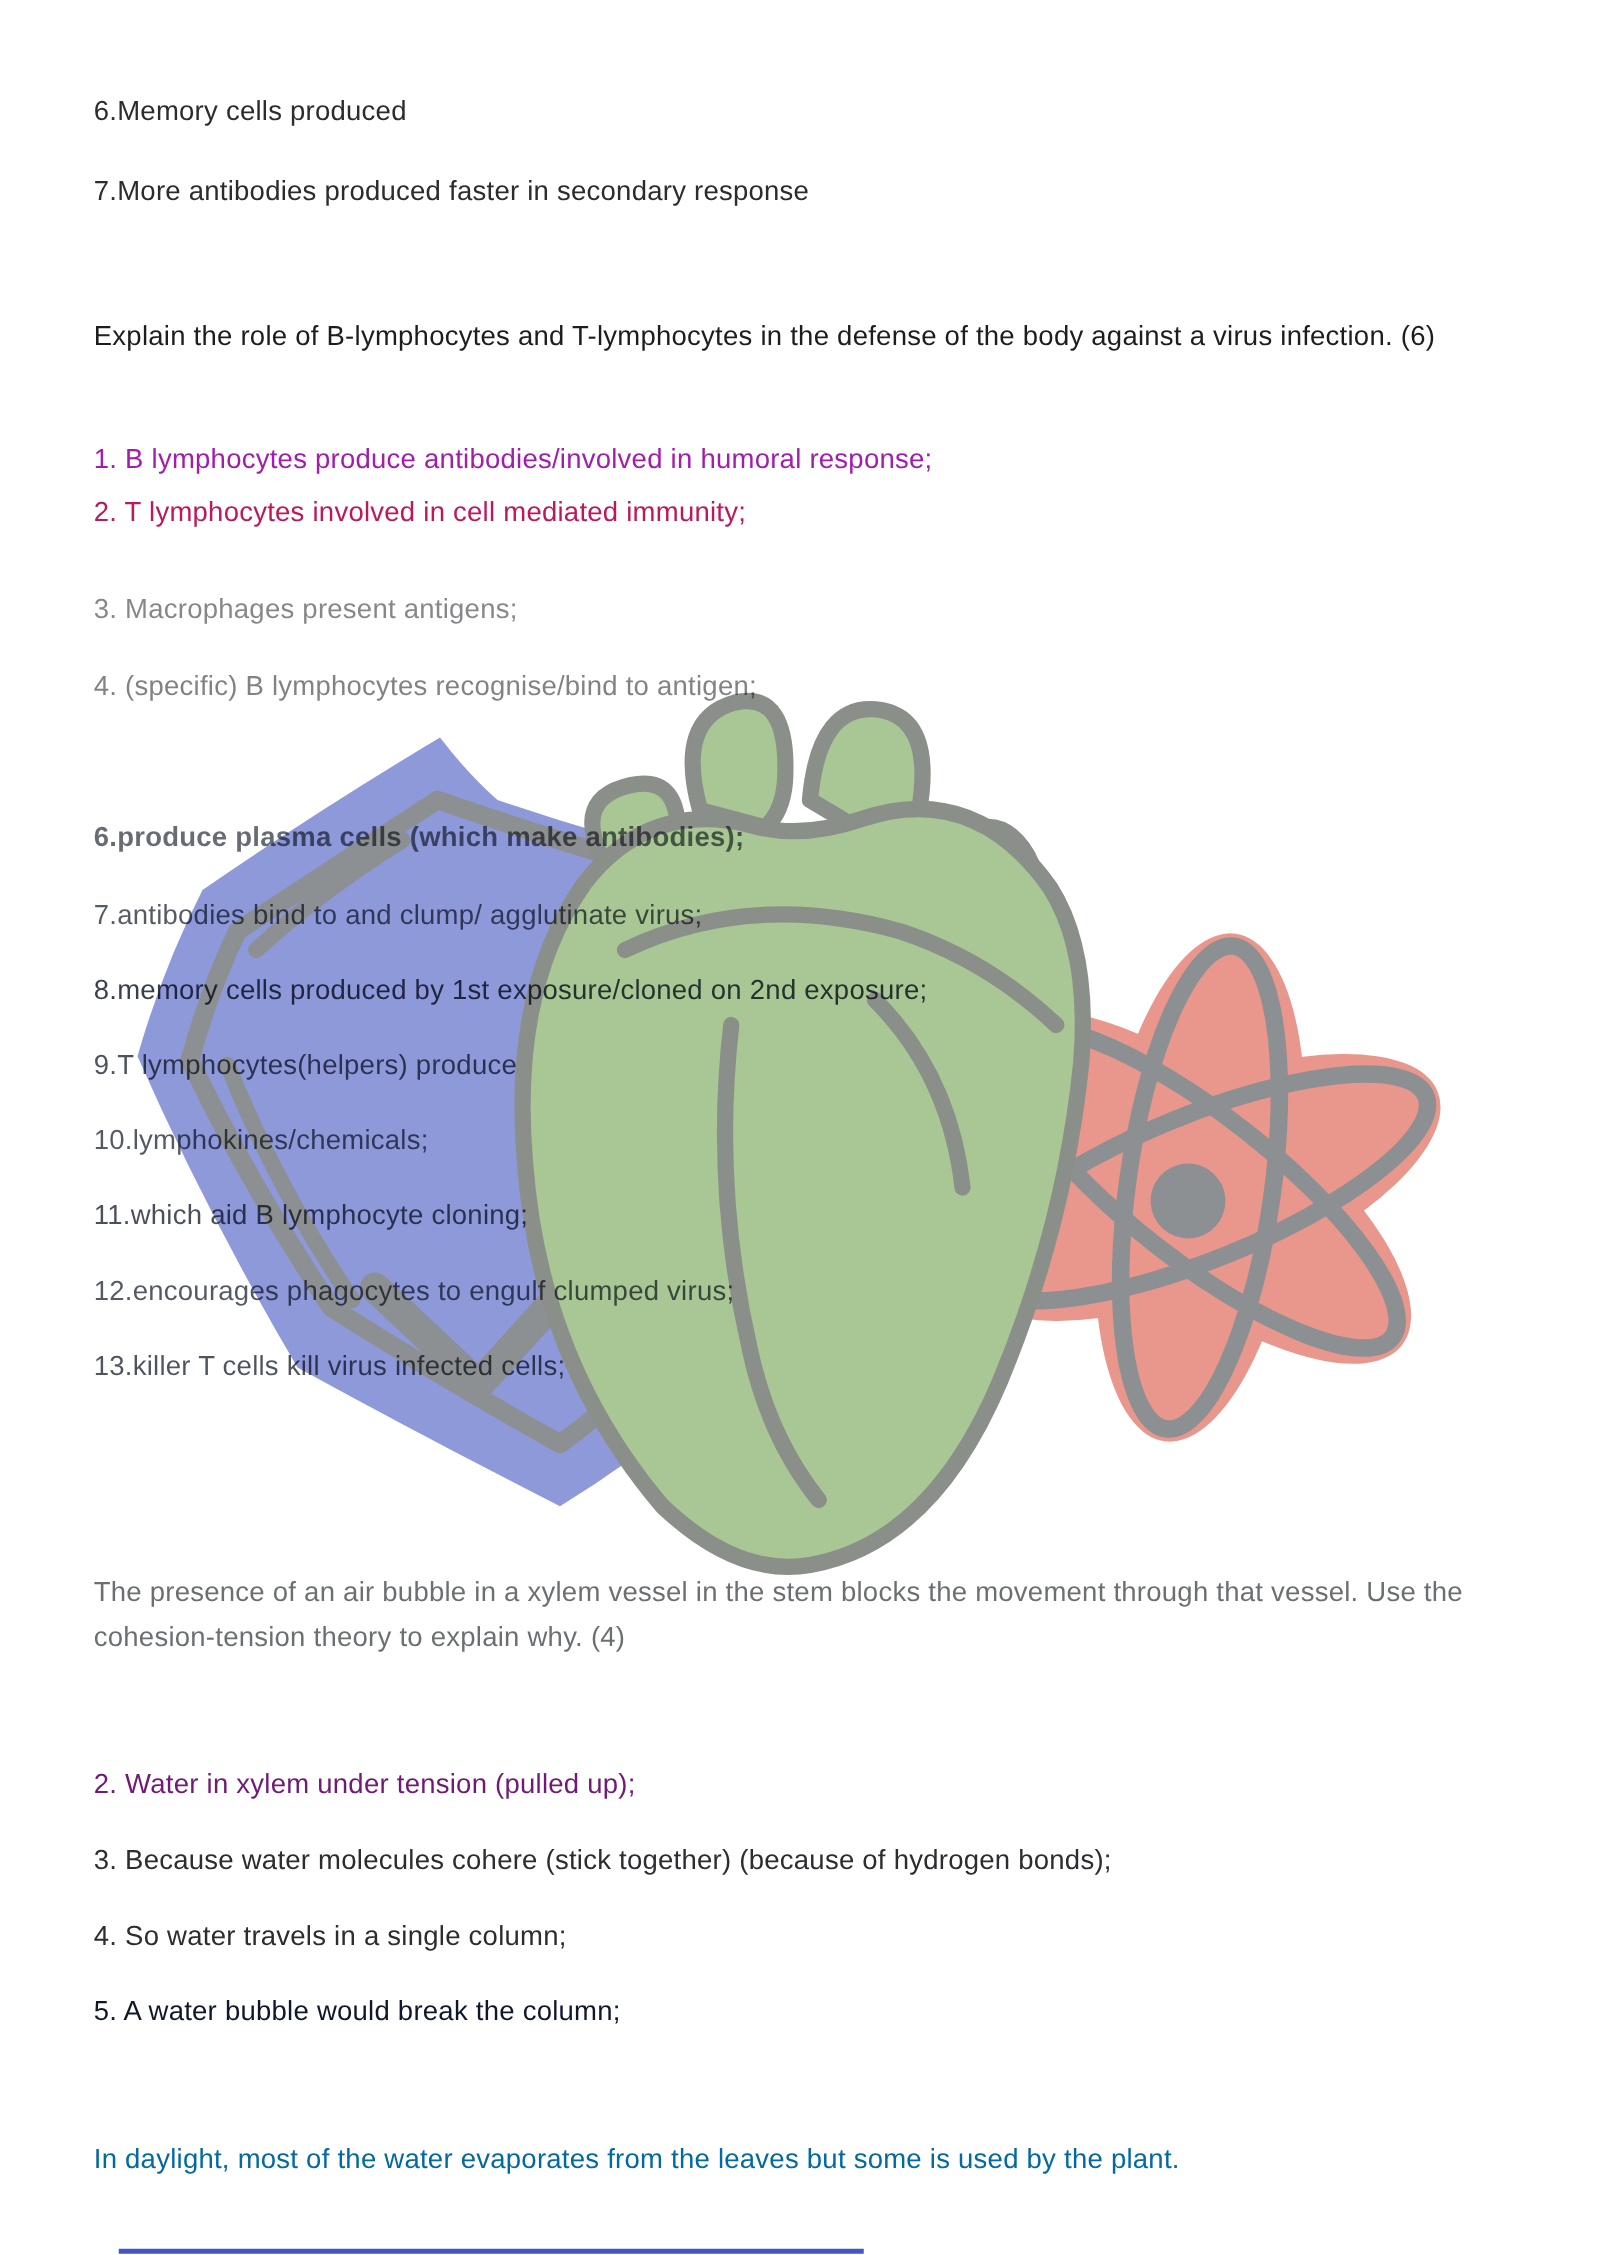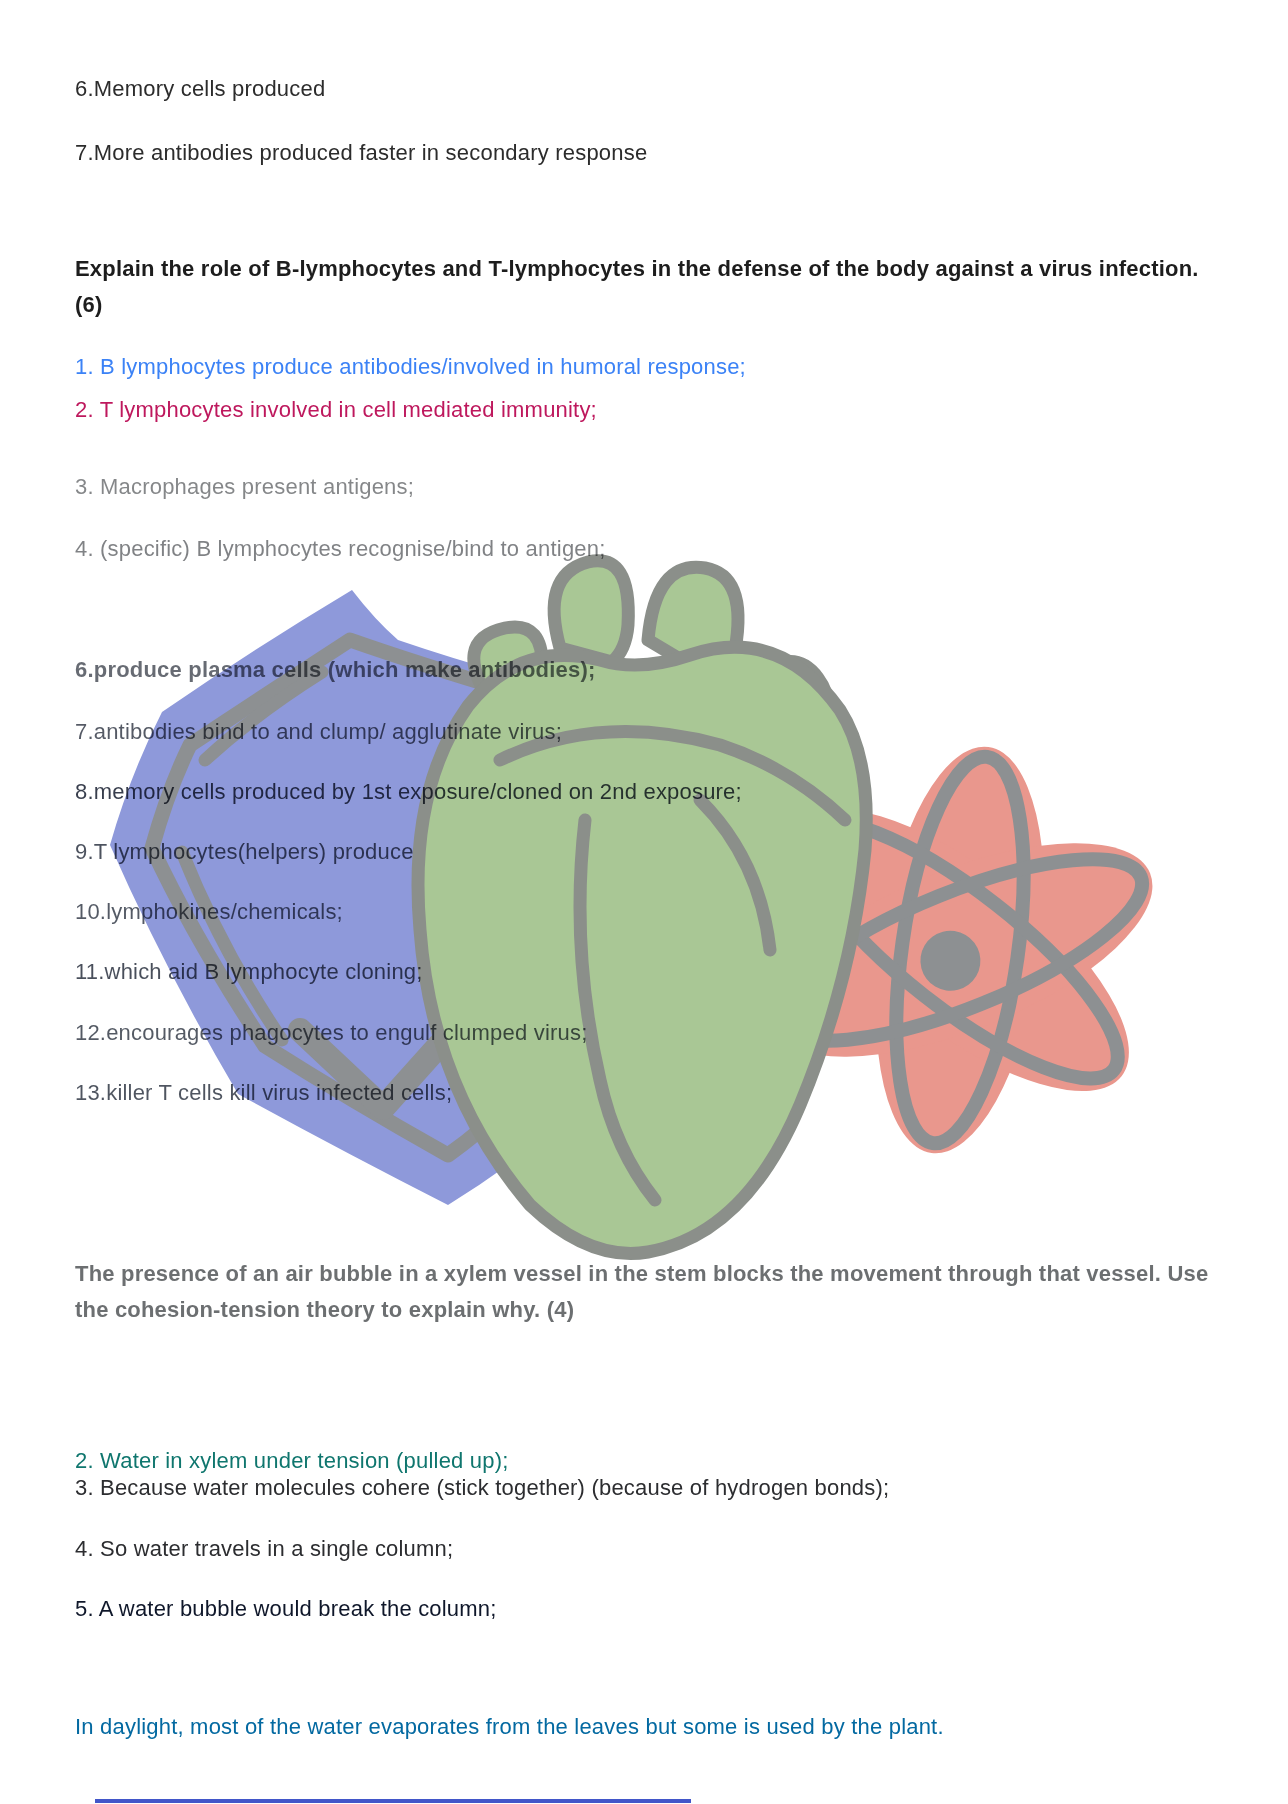--- a/index.html
+++ b/index.html
@@ -20,21 +20,21 @@
   }
   .line{
     position:absolute;left:75px;
     font-size:22px;line-height:28px;
     white-space:nowrap;
     color:#2e2e2e;
     letter-spacing:0.2px;
   }
   .heading{
     position:absolute;left:75px;width:1150px;
-    font-size:22px;line-height:36px;font-weight:bold;
+    font-size:22px;line-height:36px;font-weight:normal;
     letter-spacing:0.2px;
     white-space:normal;
   }
   #footer-bar{
     position:absolute;left:95px;top:1799px;width:596px;height:4px;
   }
 </style>
 </head>
 <body>
 
@@ -72,36 +72,36 @@
     </g>
   </svg>
 
   <div class="textlayer">
 
     <p class="line" style="top: 53px; color: rgb(44, 44, 44);">6.Memory cells produced</p>
     <p class="line" style="top: 117px; color: rgb(44, 44, 44);">7.More antibodies produced faster in secondary response</p>
 
     <p class="heading" style="top: 229px; color: rgb(29, 29, 29);">Explain the role of B-lymphocytes and T-lymphocytes in the defense of the body against a virus infection. (6)</p>
 
-    <p class="line" style="top: 331px; color: #3b82f6;">1. B lymphocytes produce antibodies/involved in humoral response;</p>
+    <p class="line" style="top: 331px; color: #a21caf;">1. B lymphocytes produce antibodies/involved in humoral response;</p>
     <p class="line" style="top: 374px; color: #be185d;">2. T lymphocytes involved in cell mediated immunity;</p>
     <p class="line" style="top: 451px; color: rgba(32, 36, 40, 0.55);">3. Macrophages present antigens;</p>
     <p class="line" style="top: 513px; color: rgba(32, 36, 40, 0.57);">4. (specific) B lymphocytes recognise/bind to antigen;</p>
     <p class="line" style="top: 634px; color: rgba(24, 30, 42, 0.66); font-weight: bold;">6.produce plasma cells (which make antibodies);</p>
     <p class="line" style="top: 696px; color: rgba(20, 27, 42, 0.72);">7.antibodies bind to and clump/ agglutinate virus;</p>
     <p class="line" style="top: 756px; color: rgba(12, 20, 38, 0.82);">8.memory cells produced by 1st exposure/cloned on 2nd exposure;</p>
     <p class="line" style="top: 816px; color: rgba(16, 24, 40, 0.75);">9.T lymphocytes(helpers) produce</p>
     <p class="line" style="top: 876px; color: rgba(18, 26, 42, 0.72);">10.lymphokines/chemicals;</p>
     <p class="line" style="top: 936px; color: rgba(16, 24, 40, 0.76);">11.which aid B lymphocyte cloning;</p>
     <p class="line" style="top: 997px; color: rgba(18, 26, 40, 0.72);">12.encourages phagocytes to engulf clumped virus;</p>
     <p class="line" style="top: 1057px; color: rgba(18, 26, 40, 0.74);">13.killer T cells kill virus infected cells;</p>
 
     <p class="heading" style="top: 1234px; color: rgba(32, 36, 40, 0.66);">The presence of an air bubble in a xylem vessel in the stem blocks the movement through that vessel. Use the cohesion-tension theory to explain why. (4)</p>
 
-    <p class="line" style="top: 1425px; color: #0f766e;">2. Water in xylem under tension (pulled up);</p>
+    <p class="line" style="top: 1391px; color: #701a75;">2. Water in xylem under tension (pulled up);</p>
     <p class="line" style="top: 1452px; color: rgb(44, 45, 48);">3. Because water molecules cohere (stick together) (because of hydrogen bonds);</p>
     <p class="line" style="top: 1513px; color: rgb(44, 45, 48);">4. So water travels in a single column;</p>
     <p class="line" style="top: 1573px; color: #0f172a;">5. A water bubble would break the column;</p>
 
     <p class="line" style="top: 1691px; color: #0369a1;">In daylight, most of the water evaporates from the leaves but some is used by the plant.</p>
   </div>
 
   <div id="footer-bar" style="background-color: rgb(66, 86, 201);"></div>
 </div>
 

